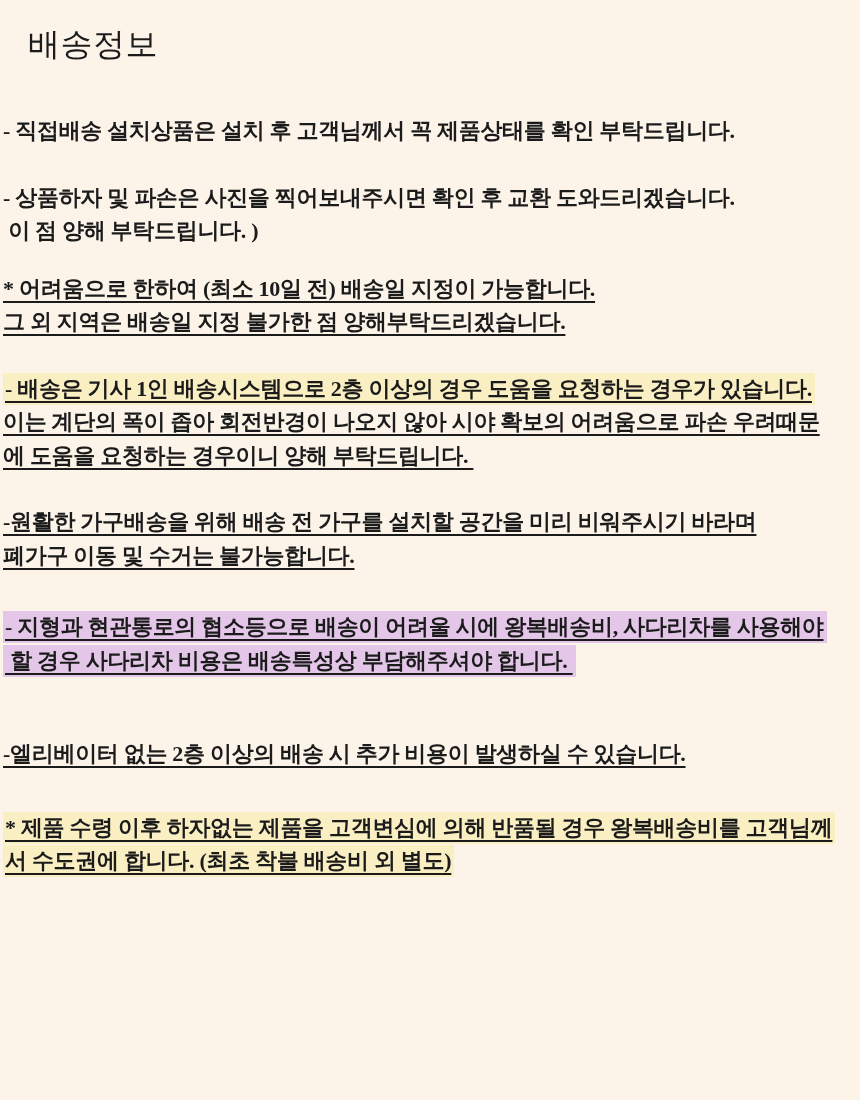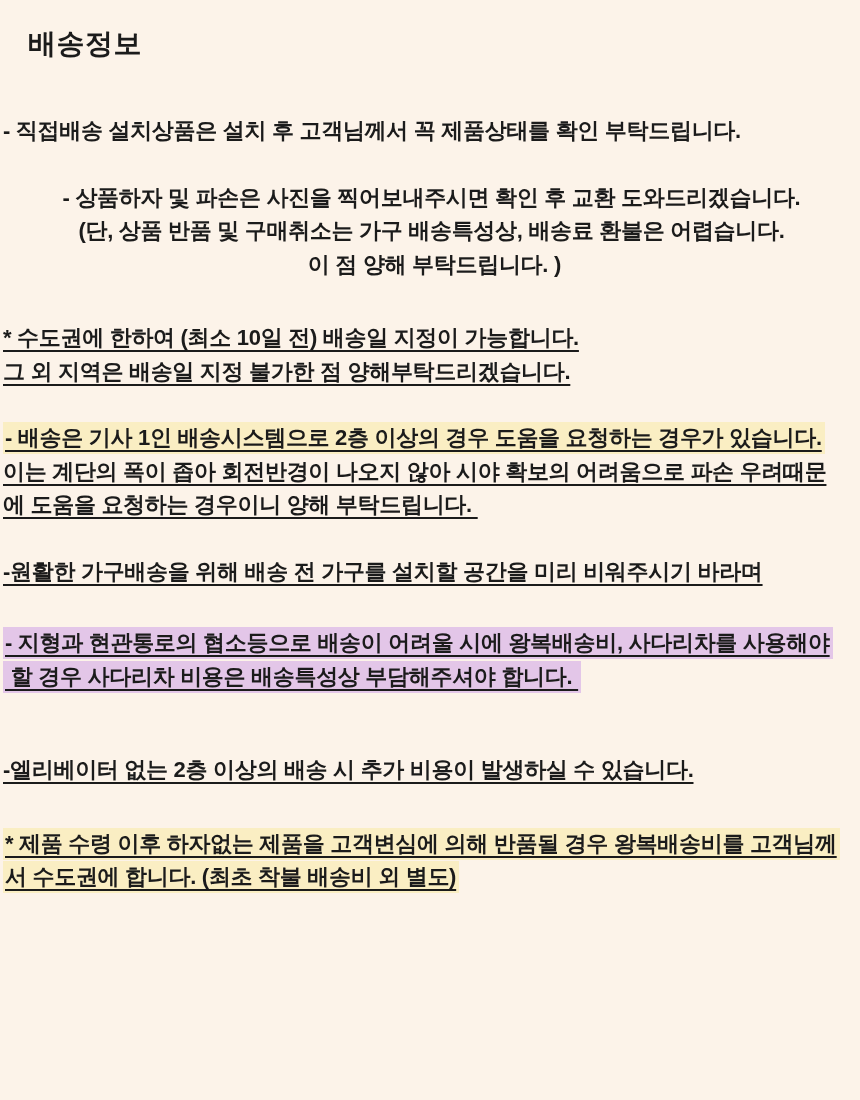--- a/index.html
+++ b/index.html
@@ -12,30 +12,30 @@
   html,body{margin:0;padding:0;}
   body{
     width:860px;height:1100px;overflow:hidden;
     background:var(--bg);
     color:var(--ink);
     font-family:"Liberation Sans","DejaVu Sans",sans-serif;
     font-weight:700;
   }
   .doc{width:860px;height:1100px;position:relative;}
   .title{
-    font-size:28px;
+    font-size:32px;
     line-height:40px;
     margin:24px 0 0 28px;
     letter-spacing:0.5px;
-    font-weight:700;
+    font-weight:400;
   }
-  .paras{margin-top:50px;}
+  .paras{margin-top:50px;font-family:Liberation Serif, serif;}
   .para{margin:0 0 33px 0;}
   
-  .para:nth-child(2){margin-bottom:40px;text-align:center;}
+  .para:nth-child(2){margin-bottom:24px;}
   .para:nth-child(5){margin-bottom:38px;}
   .para:nth-child(6){margin-bottom:60px;}
   .para:nth-child(7){margin-bottom:40px;}
   .para:nth-child(8){margin-bottom:28px;}
   .line{
     font-size:22px;
     line-height:33.5px;
     padding-left:3px;
     white-space:pre;
     letter-spacing:-0.3px;
@@ -53,34 +53,34 @@
 <body>
 
 <main class="doc">
   <h1 class="title">배송정보</h1>
   <div class="paras">
       <div class="para">
         <div class="line"><span>- 직접배송 설치상품은 설치 후 고객님께서 꼭 제품상태를 확인 부탁드립니다.</span></div>
       </div>
       <div class="para">
         <div class="line"><span>- 상품하자 및 파손은 사진을 찍어보내주시면 확인 후 교환 도와드리겠습니다.</span></div>
-        <div class="line"><span>(단, 상품 반품 및 구매취소는 가구 배송특성상, 배송료 환불은 어렵습니다.</span></div>
         <div class="line"><span> 이 점 양해 부탁드립니다. )</span></div>
       </div>
       <div class="para">
-        <div class="line"><span class="u">* 수도권에 한하여 (최소 10일 전) 배송일 지정이 가능합니다.</span></div>
+        <div class="line"><span class="u">* 어려움으로 한하여 (최소 10일 전) 배송일 지정이 가능합니다.</span></div>
         <div class="line"><span class="u">그 외 지역은 배송일 지정 불가한 점 양해부탁드리겠습니다.</span></div>
       </div>
       <div class="para">
         <div class="line"><span class="hl-y u">- 배송은 기사 1인 배송시스템으로 2층 이상의 경우 도움을 요청하는 경우가 있습니다.</span></div>
         <div class="line"><span class="u">이는 계단의 폭이 좁아 회전반경이 나오지 않아 시야 확보의 어려움으로 파손 우려때문</span></div>
         <div class="line"><span class="u">에 도움을 요청하는 경우이니 양해 부탁드립니다. </span></div>
       </div>
       <div class="para">
         <div class="line"><span class="u">-원활한 가구배송을 위해 배송 전 가구를 설치할 공간을 미리 비워주시기 바라며</span></div>
+        <div class="line"><span class="u">폐가구 이동 및 수거는 불가능합니다.</span></div>
       </div>
       <div class="para">
         <div class="line"><span class="hl-p u">- 지형과 현관통로의 협소등으로 배송이 어려울 시에 왕복배송비, 사다리차를 사용해야</span></div>
         <div class="line"><span class="hl-p u"> 할 경우 사다리차 비용은 배송특성상 부담해주셔야 합니다. </span></div>
       </div>
       <div class="para">
         <div class="line"><span class="u">-엘리베이터 없는 2층 이상의 배송 시 추가 비용이 발생하실 수 있습니다.</span></div>
       </div>
       <div class="para">
         <div class="line"><span class="hl-y u">* 제품 수령 이후 하자없는 제품을 고객변심에 의해 반품될 경우 왕복배송비를 고객님께</span></div>

